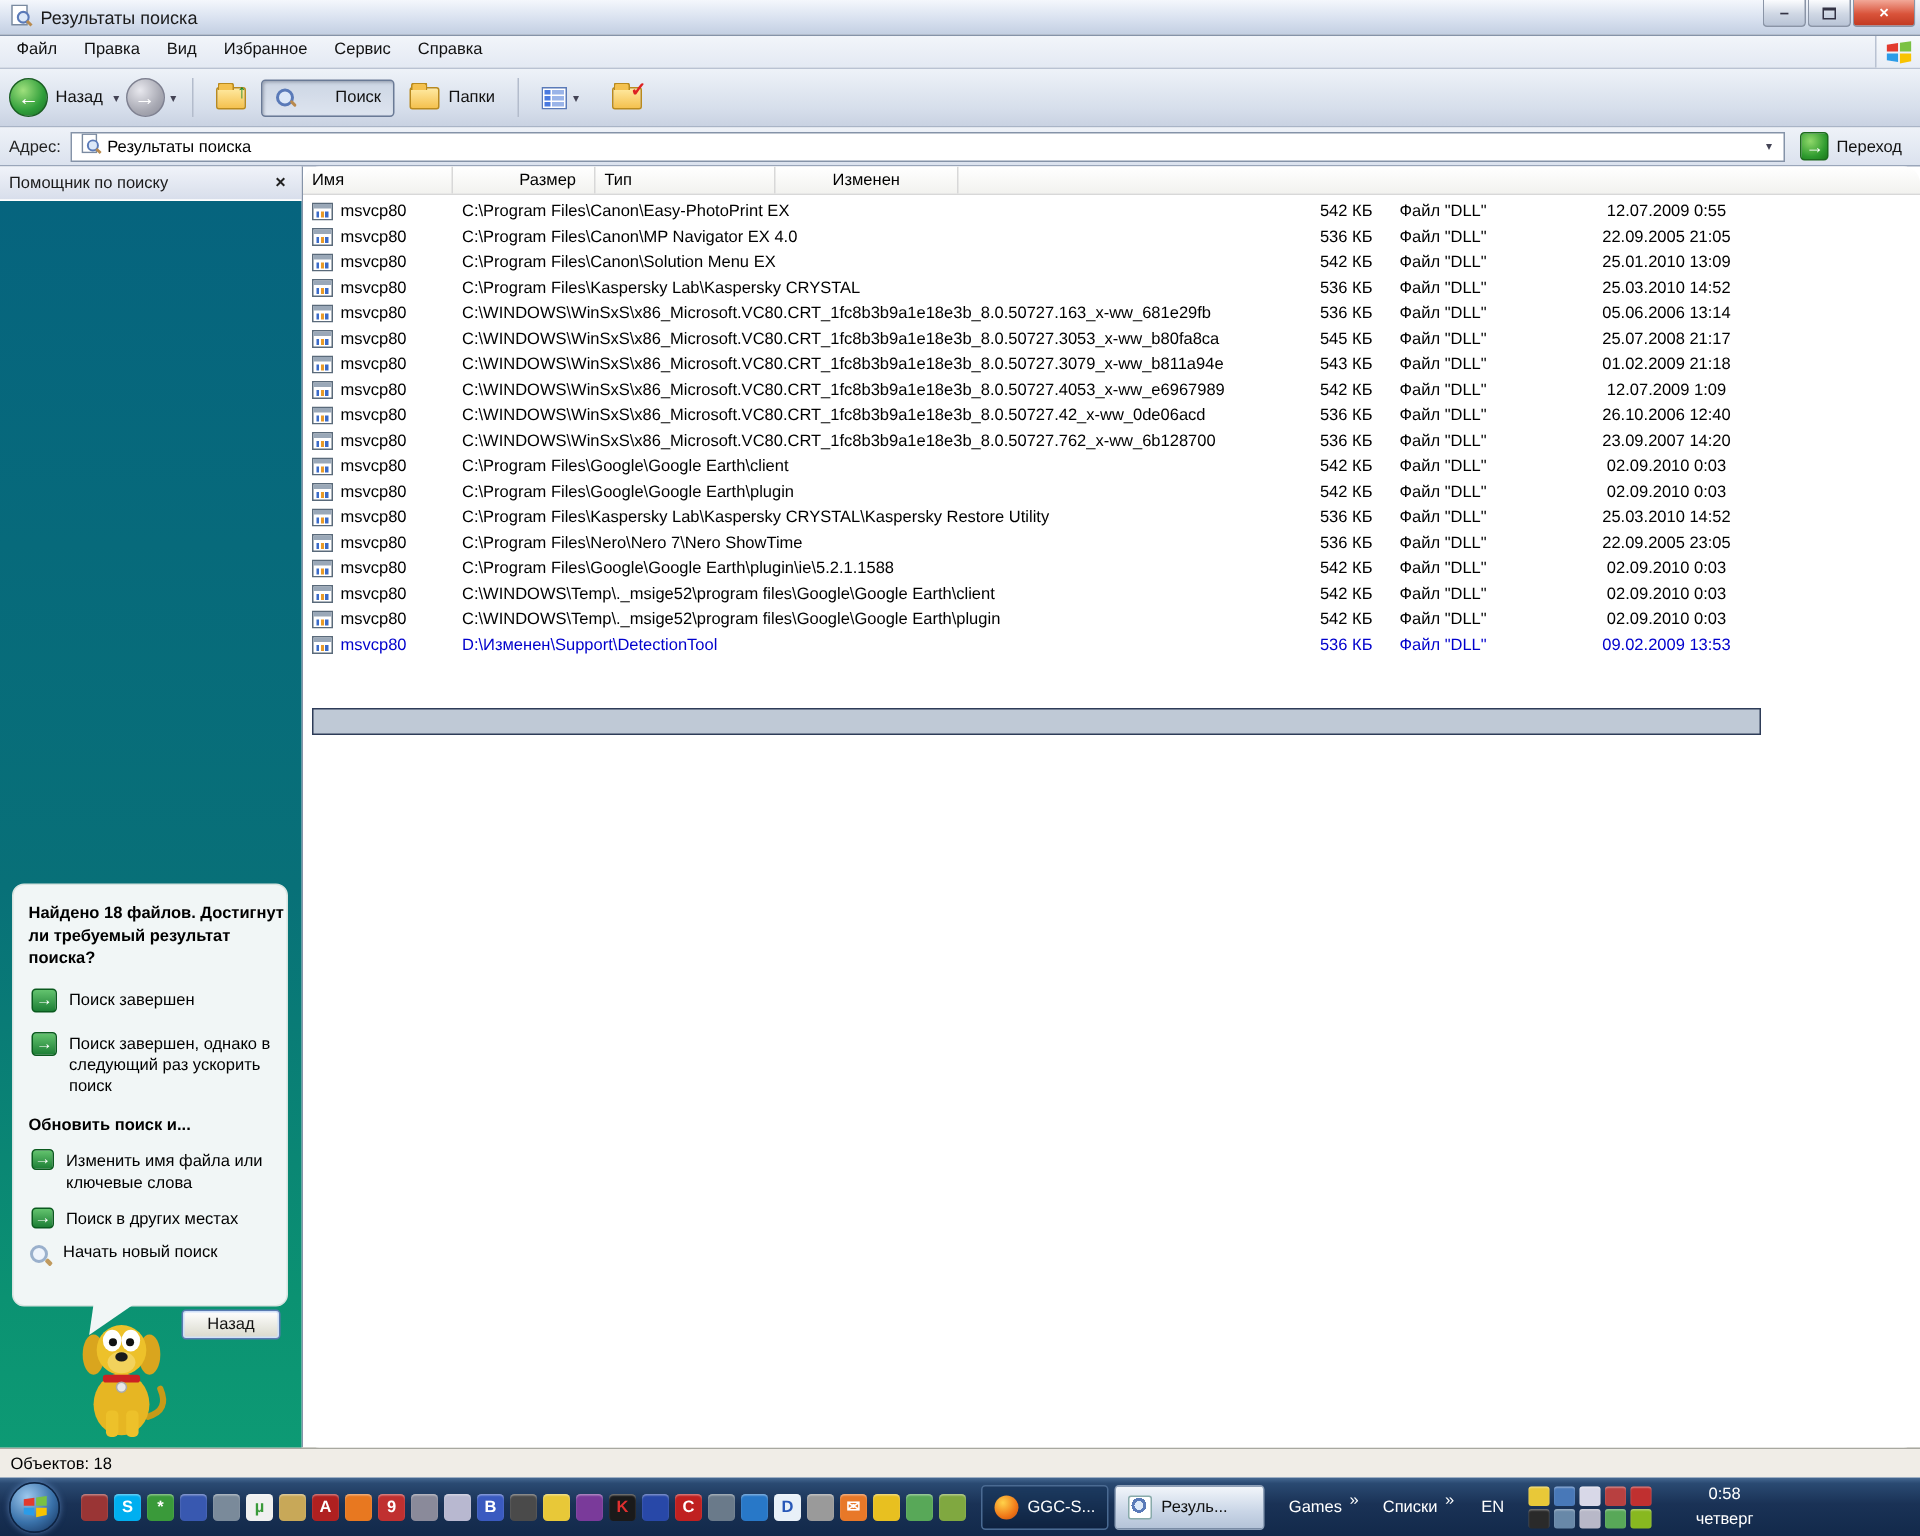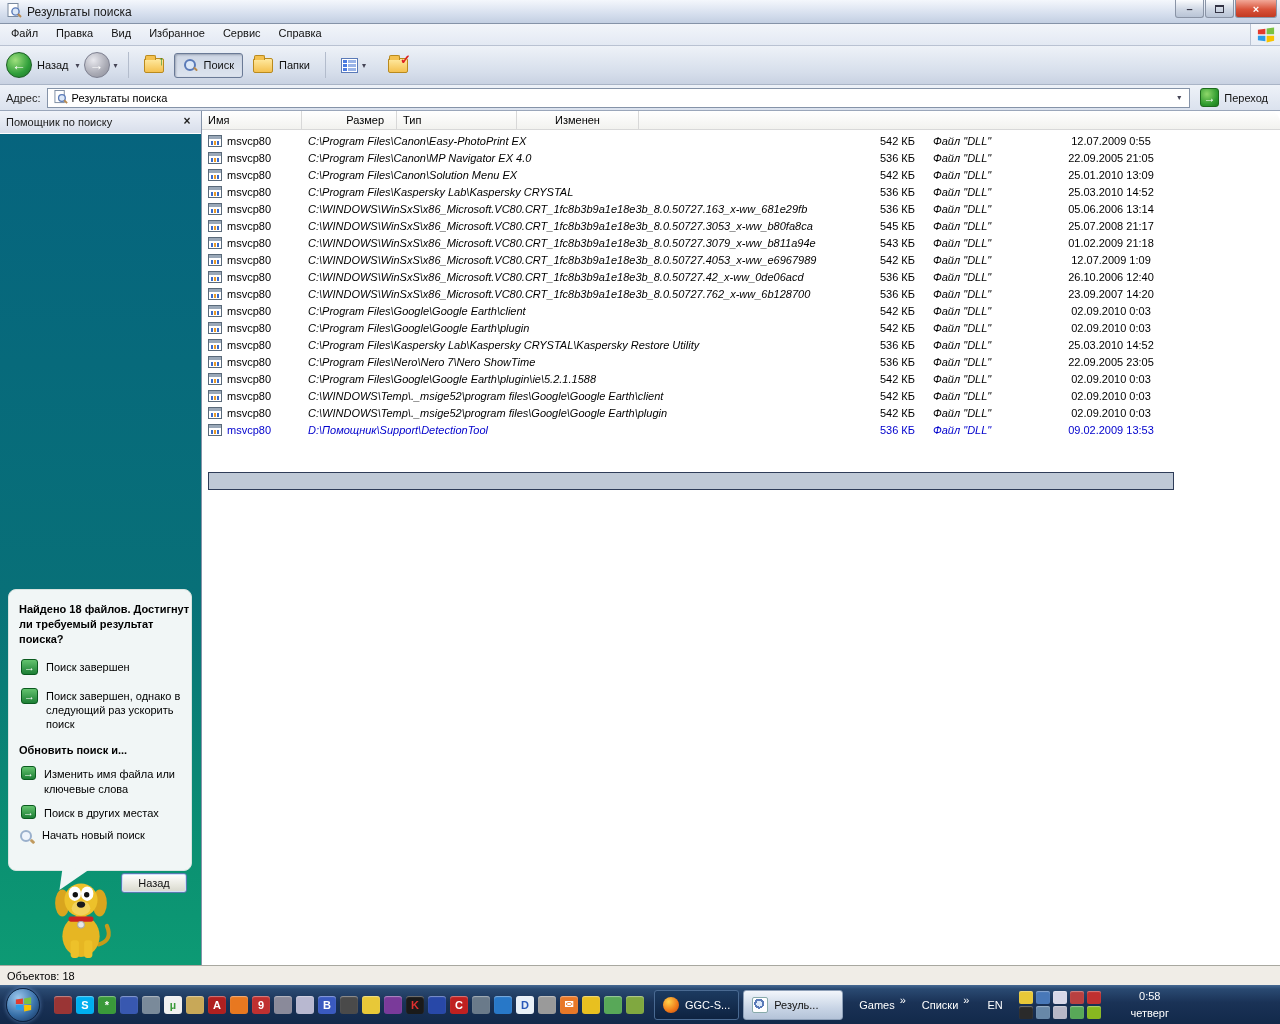--- a/index.html
+++ b/index.html
@@ -36,21 +36,21 @@
   .nav-back { background:radial-gradient(circle at 35% 30%, #9fe07d, #2f9e3a 60%, #1c6e26); border:1px solid #1a5e22; }
   .nav-fwd  { background:radial-gradient(circle at 35% 30%, #e8e8ee, #a9aab4 60%, #8b8c98); border:1px solid #7e8090; }
   .nav-label { margin:0 3px 0 5px; color:#111; }
   .caret { color:#445; font-size:8px; margin:0 4px; }
   .tb-sep { width:1px; height:26px; background:#b3bccc; margin:0 6px; }
   .folder-ico { width:20px; height:15px; position:relative; background:linear-gradient(#ffe9a0,#f4c14f); border:1px solid #b98a1e; border-radius:2px; }
   .folder-ico::before { content:""; position:absolute; top:-4px; left:0; width:9px; height:4px;
                         background:#f4c14f; border:1px solid #b98a1e; border-bottom:none; border-radius:2px 2px 0 0; }
   .up-arrow { position:absolute; right:-2px; top:-6px; color:#1f8a2a; font-weight:bold; font-size:13px; }
   .tb-btn { display:flex; align-items:center; padding:4px 8px; border-radius:3px; margin:0 1px; color:#111; }
-  .tb-btn.pressed { border:1px solid #6a7a96; background:linear-gradient(#cdd6e4,#dde4ef); box-shadow:inset 1px 1px 2px rgba(90,100,120,.45); }
+  .tb-btn.pressed { border:1px solid #6a7a96; background:linear-gradient(#cdd6e4,#dde4ef); box-shadow:inset 1px 1px 2px rgba(90,100,120,.45);gap:20px; }
   .tb-btn .lbl { margin-left:6px; }
   .mag { width:15px; height:15px; position:relative; }
   .mag::before { content:""; position:absolute; left:1px; top:1px; width:8px; height:8px; border:2px solid #5a7ab8; border-radius:50%; background:#dce8f8; }
   .mag::after { content:""; position:absolute; left:10px; top:10px; width:5px; height:2px; background:#b98a4e; transform:rotate(45deg); border-radius:1px; }
   .views-ico svg { display:block; }
   .fcheck { position:relative; }
   .fcheck .chk { position:absolute; right:-4px; top:-7px; color:#d22; font-weight:bold; font-size:13px; }
 
   
   .addressbar { height:26px; background:linear-gradient(#eef2f8,#dbe2ee); border-bottom:1px solid #9aa6ba;
@@ -99,21 +99,21 @@
   
   .content { flex:1; background:#fff; position:relative; overflow:hidden;border-radius:11px; }
   .lv-header { display:flex; height:19px; border-bottom:1px solid #d8d8d8; background:linear-gradient(#ffffff,#f2f2ef); }
   .lv-header .hcell { border-right:1px solid #d8d8d8; padding:3px 6px 0 6px; color:#000; }
   .c-name { width:100px; } .c-folder { width:530px; } .c-size { width:95px; text-align:right; padding-right:12px !important; }
   .c-type { width:120px; } .c-mod { width:122px;text-align:center; } .c-fill { flex:1; border-right:none !important; }
   .lv-rows { padding-top:2px; }
   .lv-row { display:flex; height:17px; align-items:center; color:#000; }
   .lv-row .cell { overflow:hidden; white-space:nowrap; }
   .lv-row .c-name { display:flex; align-items:center; padding-left:6px; }
-  .lv-row .c-folder, .lv-row .c-type { padding-left:6px;font-style:italic; }
+  .lv-row .c-folder, .lv-row .c-type { padding-left:6px; }
   .lv-row .c-mod { padding-left:6px; }
   .lv-row.highlighted { color:#0000cc; }
   .file-ico { flex:none; width:14px; height:12px; border:1px solid #5a6a7a; background:#fff; margin-right:5px; position:relative; }
   .file-ico::before { content:""; position:absolute; left:0; top:0; right:0; height:3px; background:#9aa8b8; }
   .file-ico::after { content:""; position:absolute; left:2px; top:5px; width:8px; height:4px;
                      background:linear-gradient(90deg,#3a6ac8 0 2px,#fff 2px 3px,#e89a28 3px 5px,#fff 5px 6px,#3a6ac8 6px 8px); }
   .sel-bar { margin:34px 0 0 6px; width:966px; height:18px; background:#bfc9d6; border:1px solid #2e3c58; }
 
   
   .statusbar { height:20px; background:#f0ede7; border-top:1px solid #a8a8a0; display:flex; align-items:center; padding:0 7px; color:#000; }
@@ -510,21 +510,21 @@
             <div class="cell c-size">542 КБ</div>
             <div class="cell c-type">Файл "DLL"</div>
             <div class="cell c-mod">02.09.2010 0:03</div>
           </div>
 
           <div class="lv-row highlighted">
             <div class="cell c-name">
               <span class="file-ico"></span>
               <span>msvcp80</span>
             </div>
-            <div class="cell c-folder">D:\Помощник\Support\DetectionTool</div>
+            <div class="cell c-folder">D:\Изменен\Support\DetectionTool</div>
             <div class="cell c-size">536 КБ</div>
             <div class="cell c-type">Файл "DLL"</div>
             <div class="cell c-mod">09.02.2009 13:53</div>
           </div>
         </div>
       <div class="sel-bar"></div>
     </div>
   </div>
 
   <div class="statusbar">

